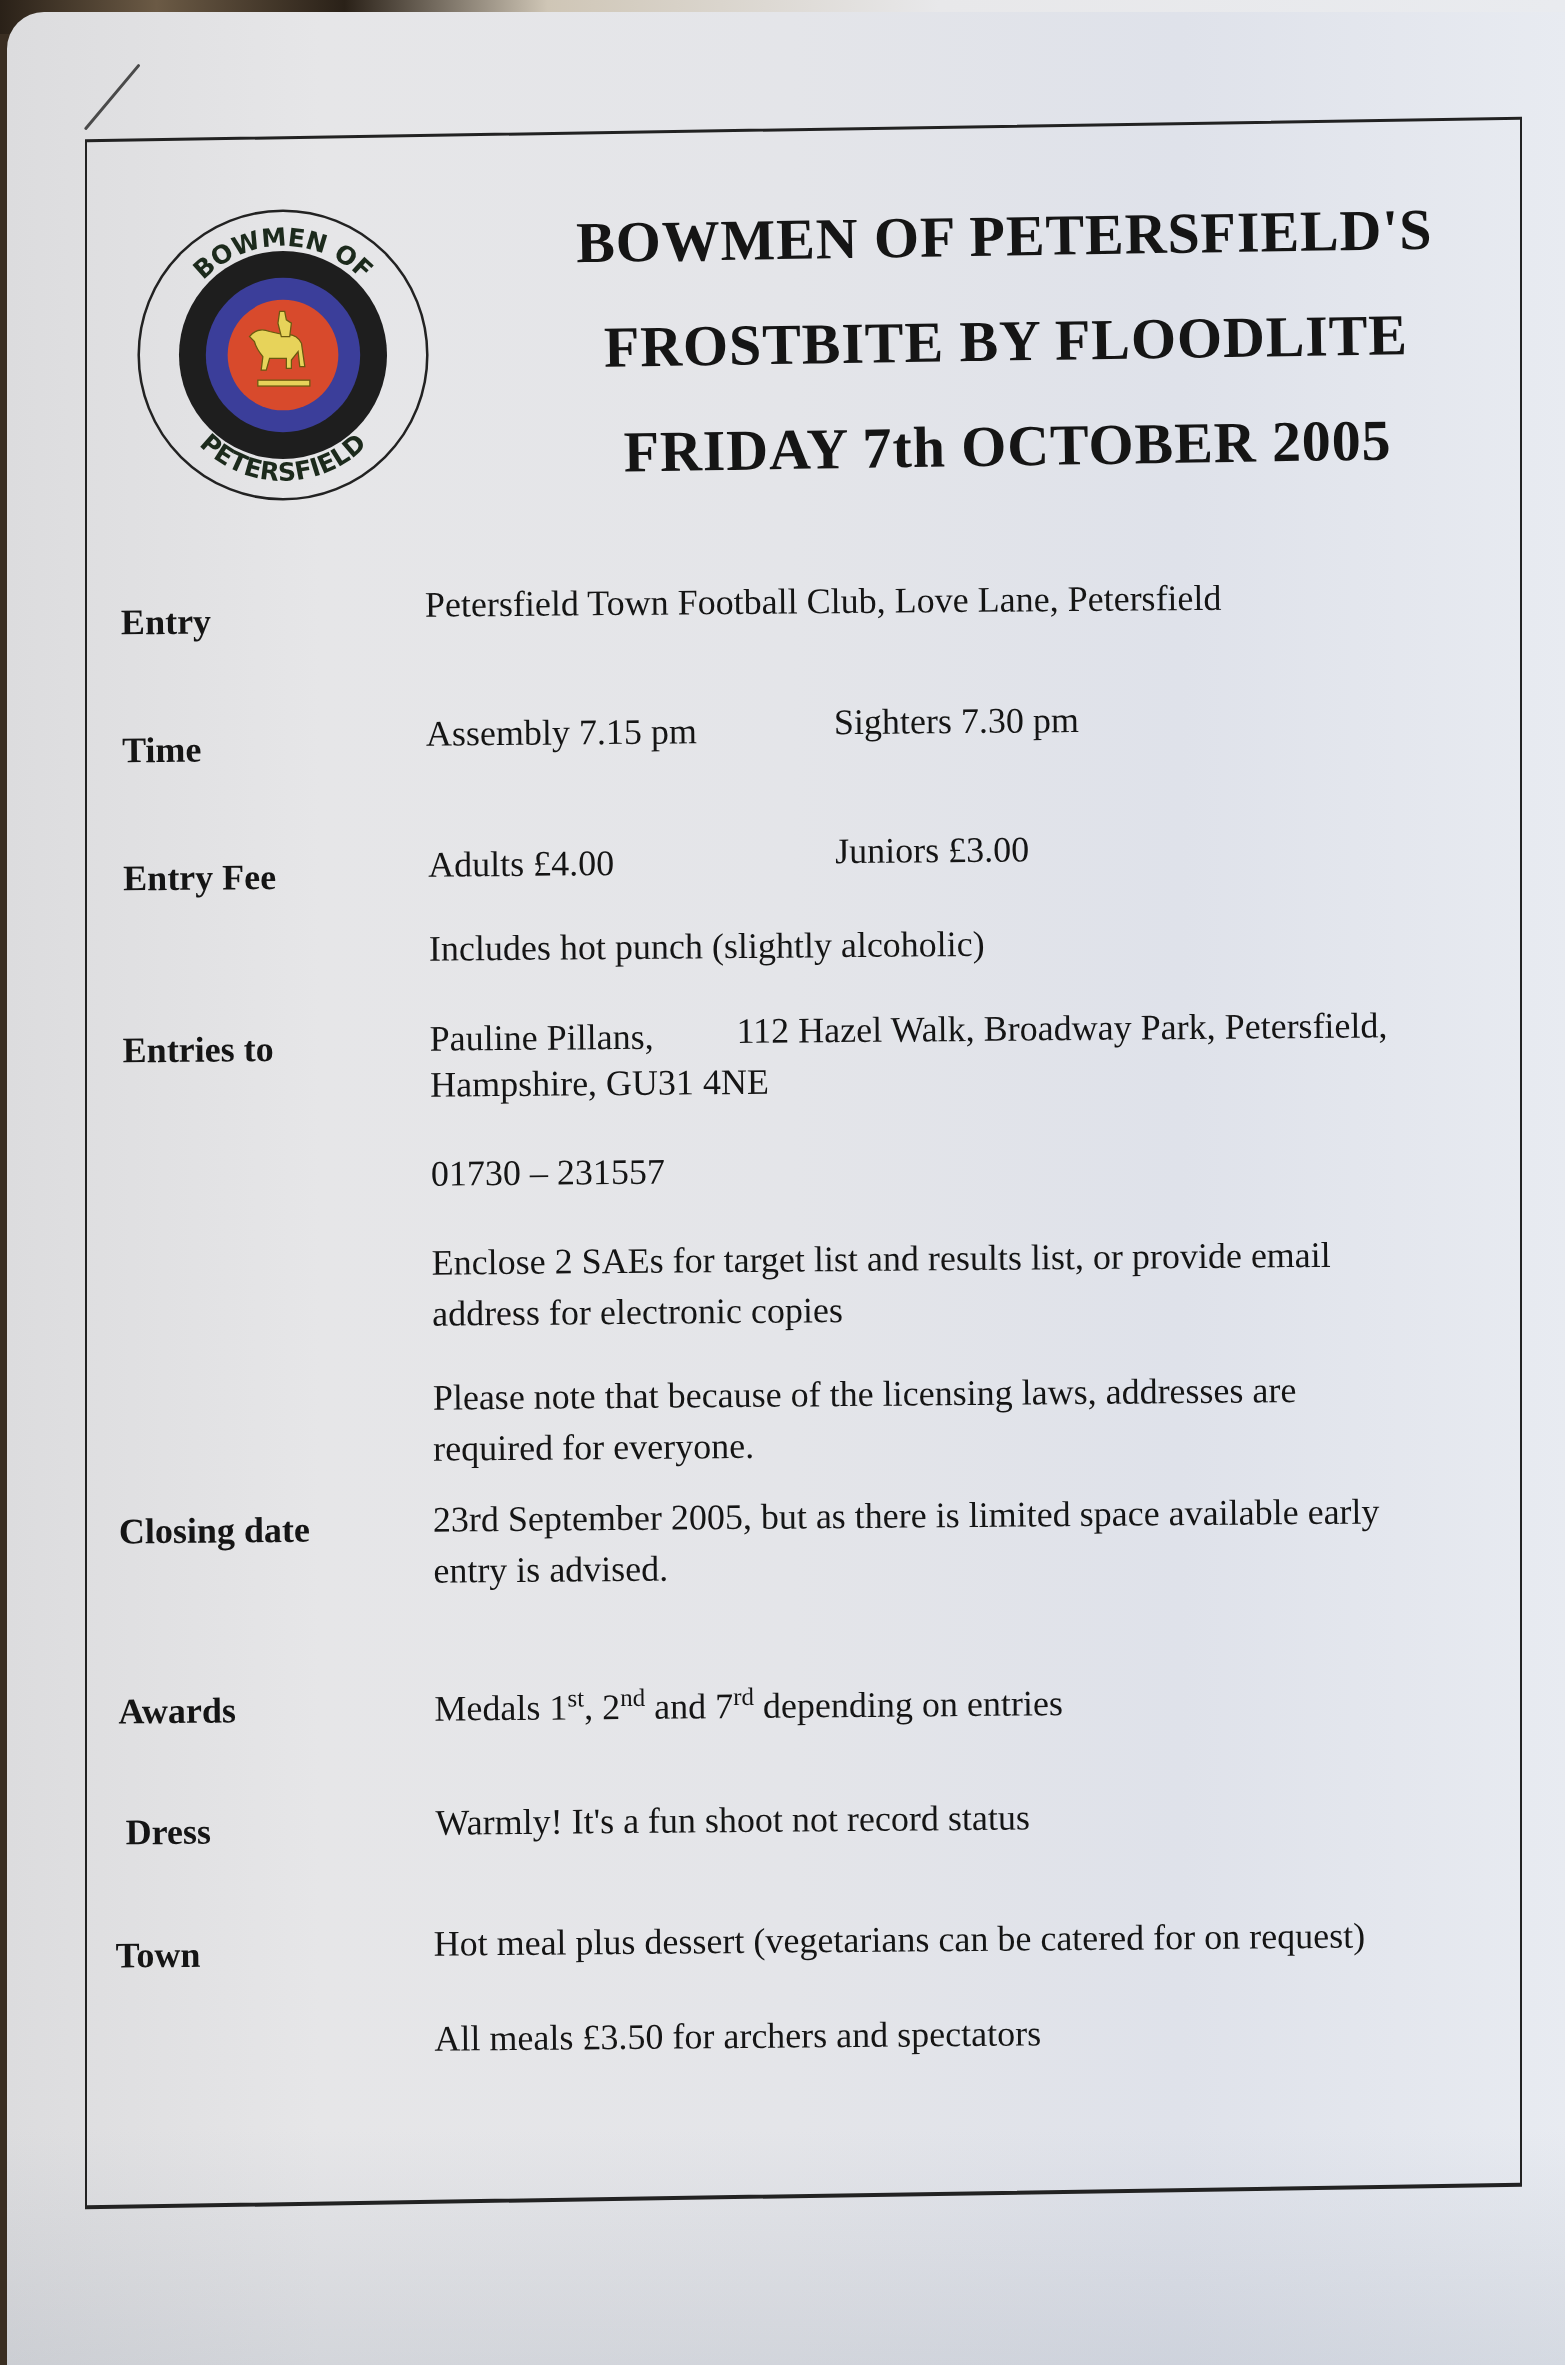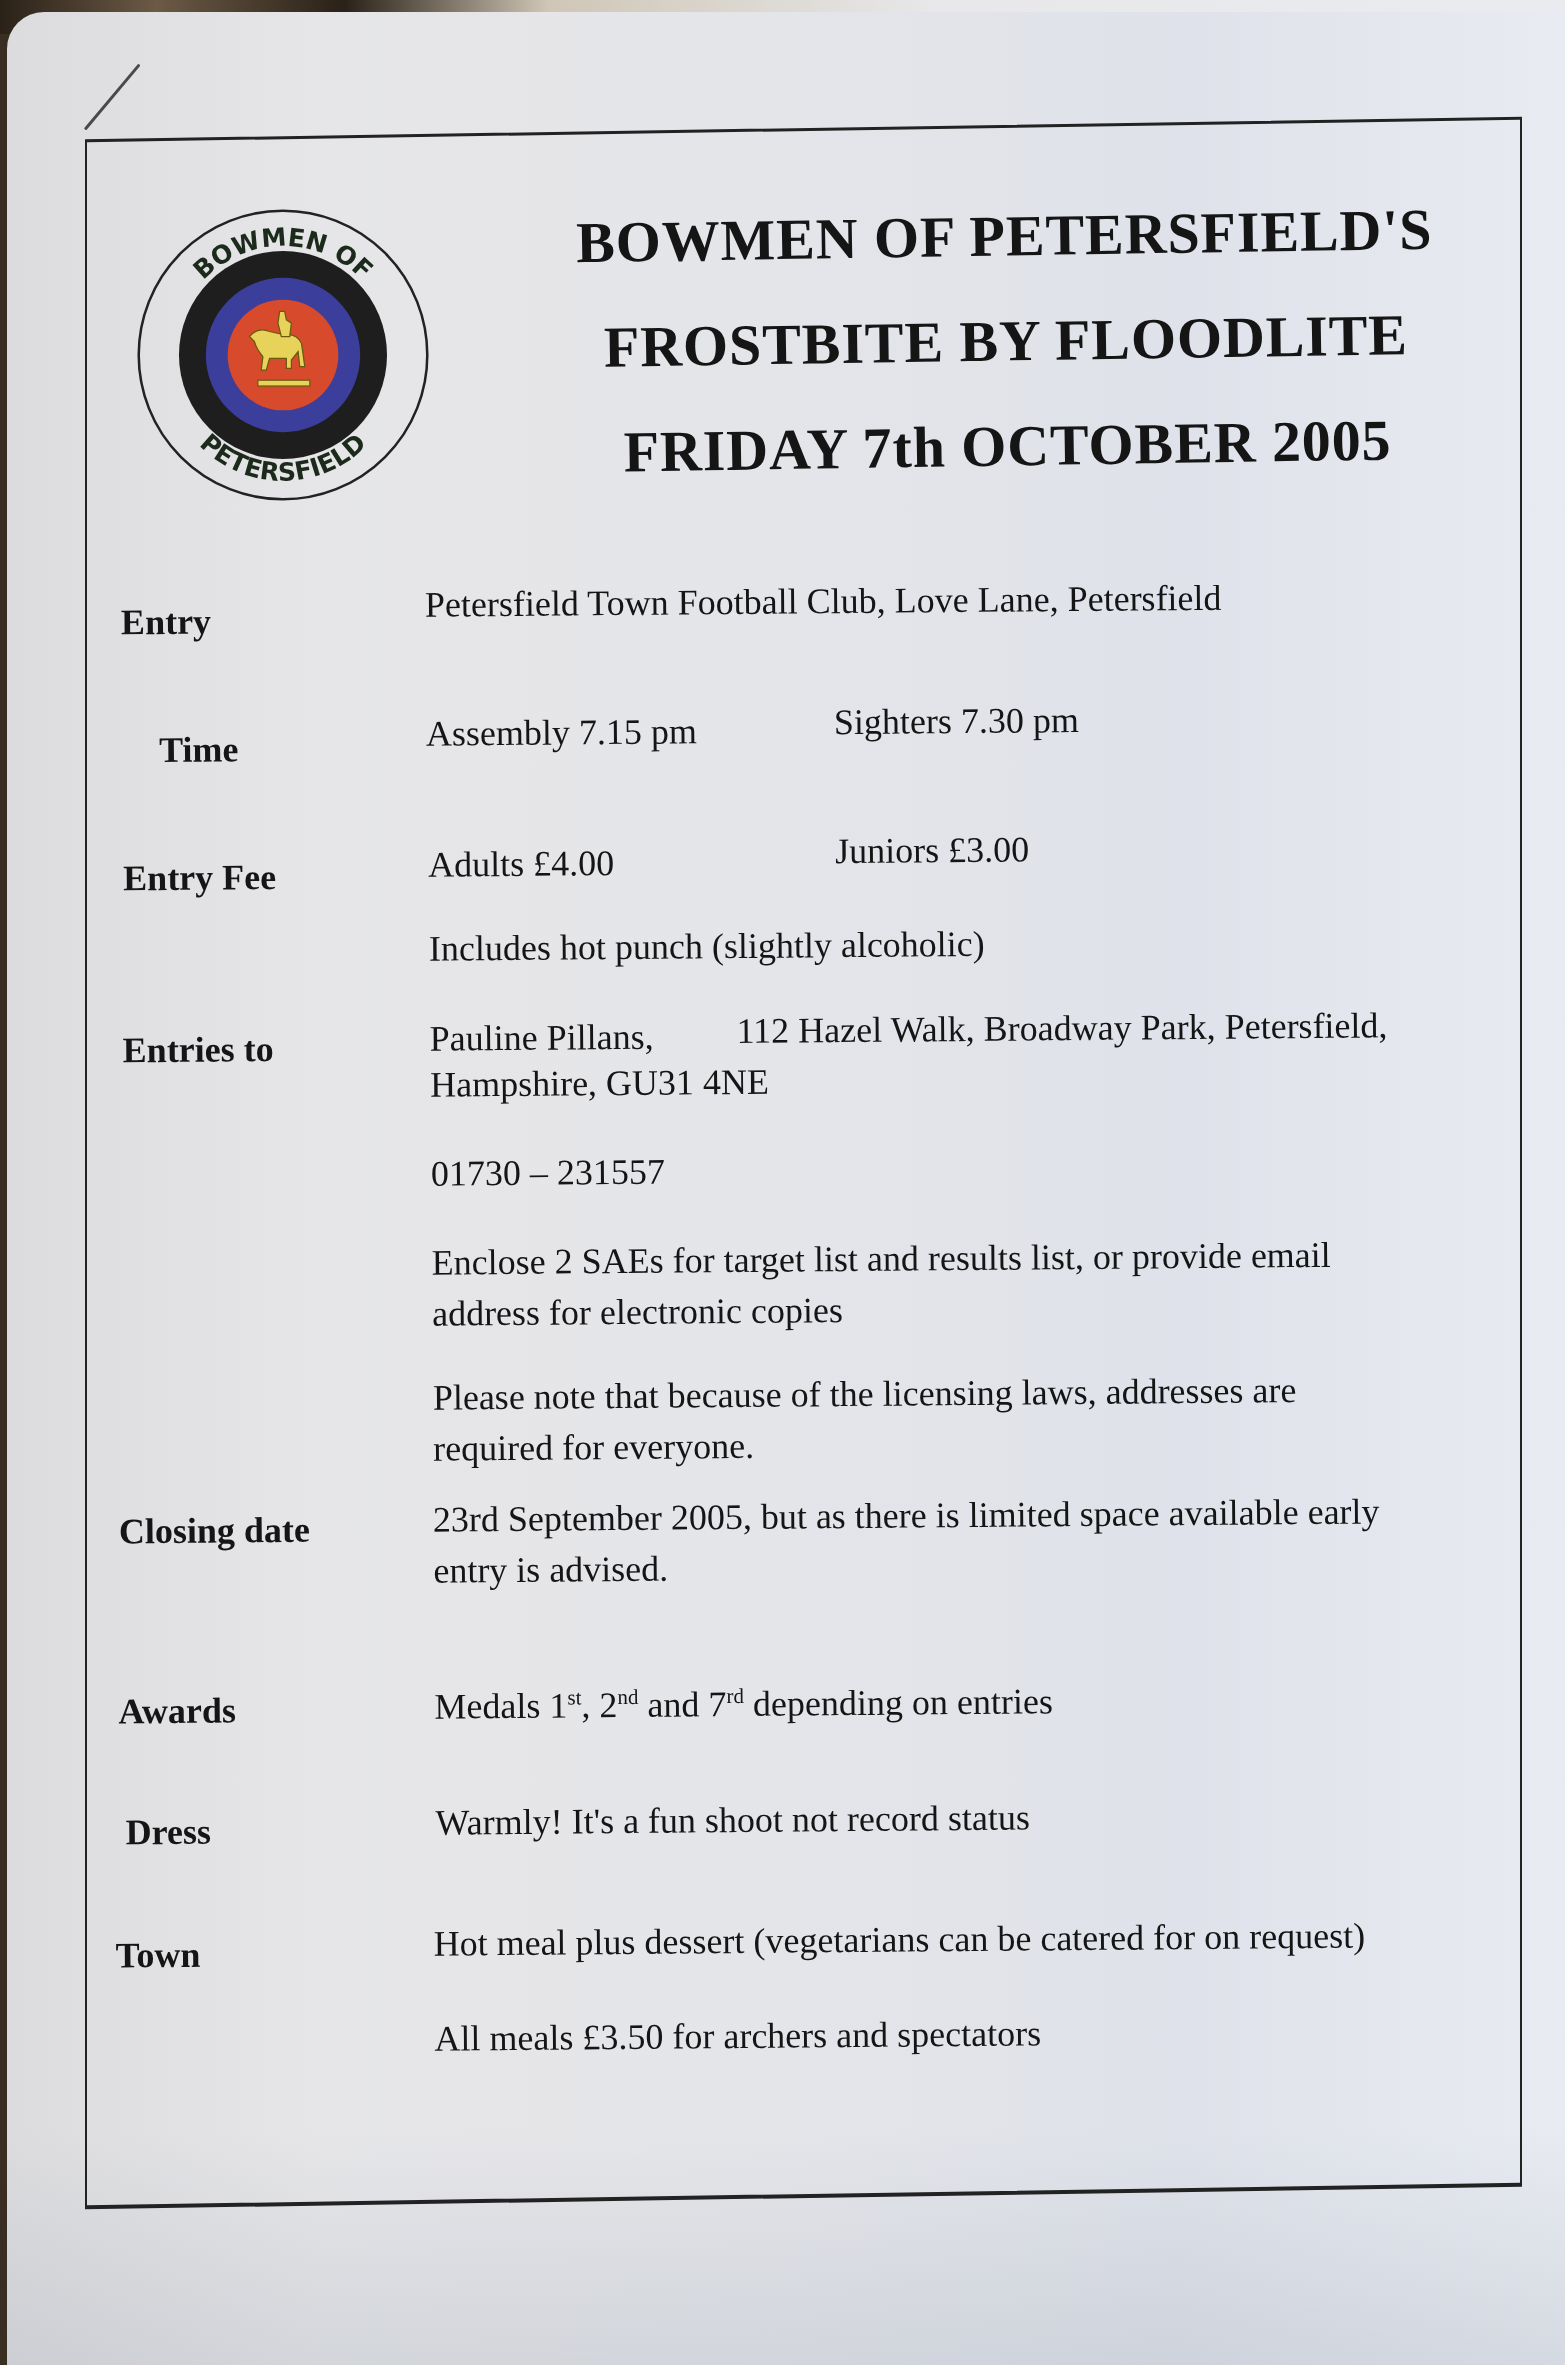--- a/index.html
+++ b/index.html
@@ -49,21 +49,21 @@
     .rows {
       position: absolute; left: 0; top: 0; width: 1565px; height: 2366px;
       transform: rotate(-0.5deg); transform-origin: 851px 1191px;
     }
     .lbl {
       position: absolute; font-weight: bold; font-size: 36px; white-space: nowrap;
     }
     .val {
       position: absolute; font-size: 36px; white-space: nowrap; line-height: 53px;
     }
-    .val sup { font-size: 21px; }
+    .val sup { font-size: 25px; }
   </style>
 </head>
 <body>
 
 <div class="binder-top"></div>
 
 <div class="page"></div>
 
 <div class="staple"></div>
 
@@ -95,21 +95,21 @@
   <div>BOWMEN OF PETERSFIELD'S</div>
   <div>FROSTBITE BY FLOODLITE</div>
   <div>FRIDAY  7th OCTOBER 2005</div>
 </div>
 
 <div class="rows">
 
   <div class="lbl" style="left:126px; top:595px;">Entry</div>
   <div class="val" style="left:430px; top:575px;">Petersfield Town Football Club, Love Lane, Petersfield</div>
 
-  <div class="lbl" style="left:126px; top:723px;margin-left:37px;">Time</div>
+  <div class="lbl" style="left:126px; top:723px;">Time</div>
   <div class="val" style="left:430px; top:704px;">Assembly 7.15 pm</div>
   <div class="val" style="left:838px; top:696px;">Sighters 7.30 pm</div>
 
   <div class="lbl" style="left:126px; top:851px;">Entry Fee</div>
   <div class="val" style="left:431px; top:835px;">Adults £4.00</div>
   <div class="val" style="left:838px; top:825px;">Juniors £3.00</div>
   <div class="val" style="left:431px; top:919px;">Includes hot punch (slightly alcoholic)</div>
 
   <div class="lbl" style="left:124px; top:1023px;">Entries to</div>
   <div class="val" style="left:431px; top:1009px;">Pauline Pillans,</div>

